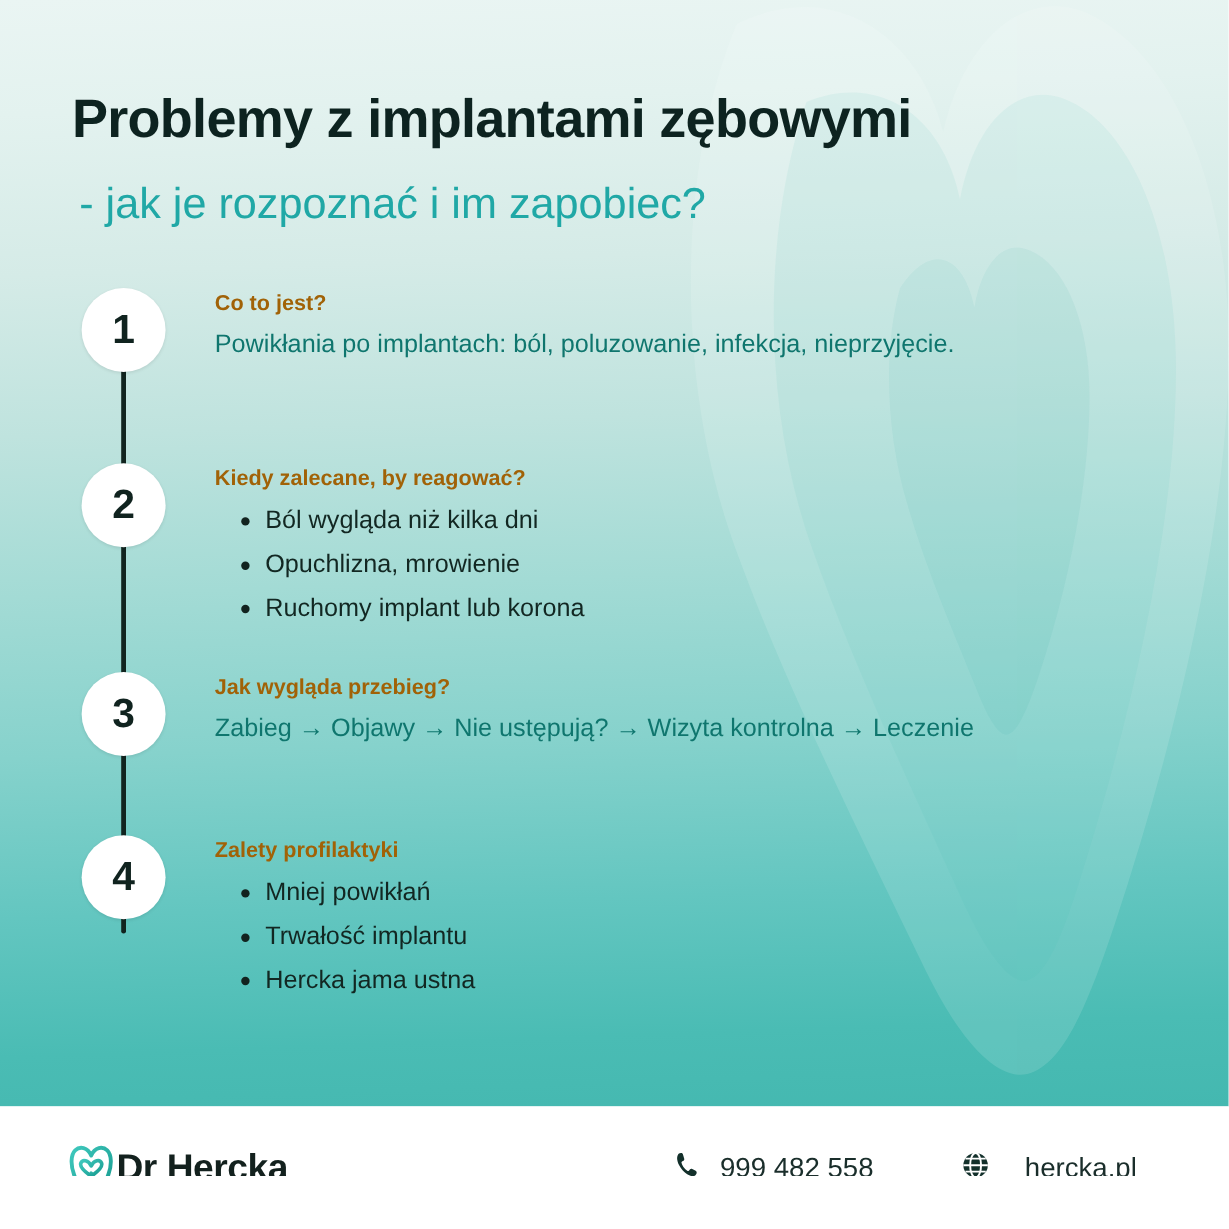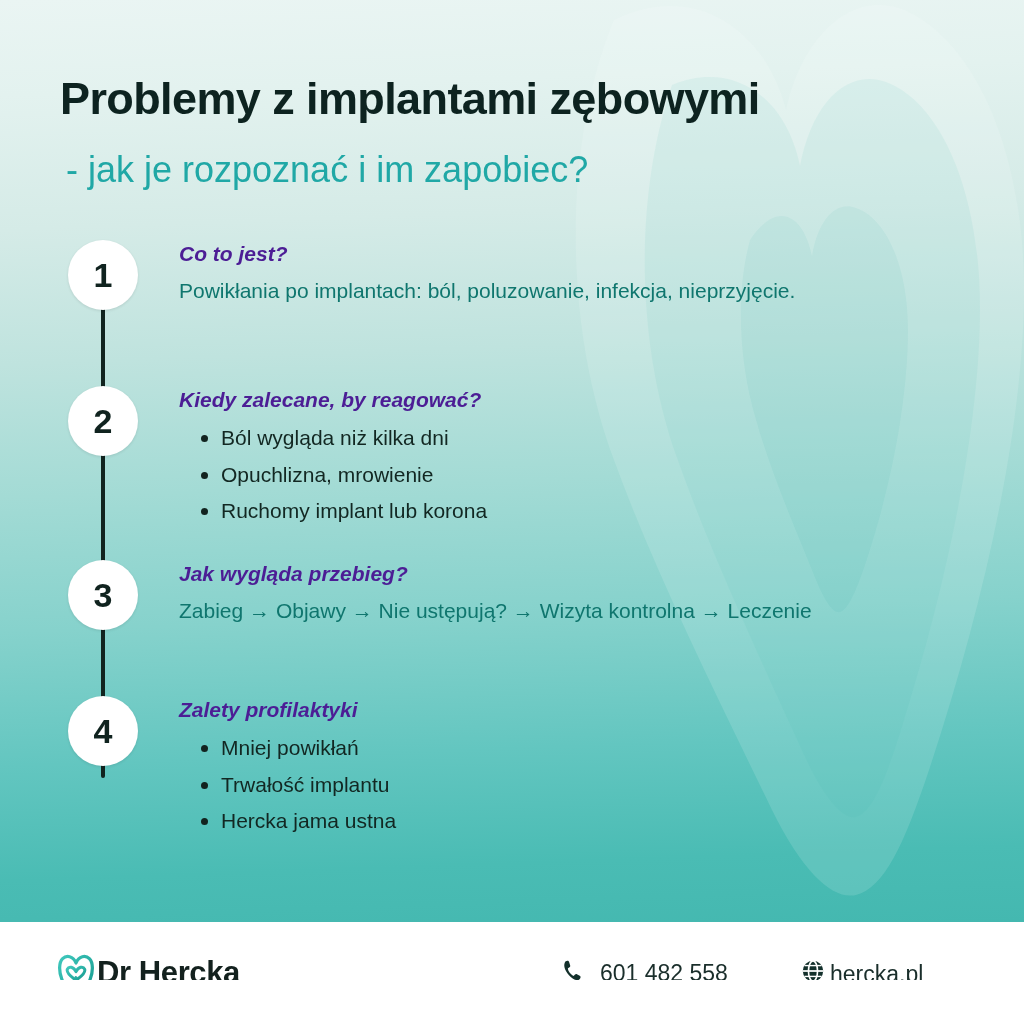--- a/index.html
+++ b/index.html
@@ -114,26 +114,25 @@
     box-shadow: 0 1px 3px rgba(0,0,0,0.10);
     z-index: 2;
   }
   .step-body {
     position: absolute;
     left: 111px;
     top: 0;
     width: 770px;
   }
   .step-head {
-    font-size: 21px;
+    font-size: 18px;
     font-weight: bold;
-    color: #4c1d95;
+    color: #a16207;
     line-height: 1.35;
     margin: 0 0 6px 0;
-    font-style: italic;
   }
   .step-text {
     font-size: 21px;
     color: #0f766e;
     line-height: 1.62;
     margin: 0;
     max-width: 690px;
   }
   .step-list {
     list-style: none;
@@ -186,22 +185,22 @@
     position: absolute;
     left: 560px;
     display: flex;
     align-items: center;
     gap: 14px;
   }
   .contact2 {
     position: absolute;
     left: 800px;
     display: flex;
-    align-items: flex-end;
-    gap: 4px;
+    align-items: center;
+    gap: 28px;
   }
   .contact-text {
     font-size: 23px;
     color: #1a2e2b;
   }
   .ic { display: block; }
 </style>
 </head>
 <body>
 
@@ -301,21 +300,21 @@
     <div class="contact">
       <span class="ic">
         <svg width="26" height="26" viewBox="0 0 24 24" xmlns="http://www.w3.org/2000/svg">
           <path d="M6.8 2.6c-1 0-2 .7-2.4 1.7-.9 2.1-.5 4.8 1.1 7.8 1.6 3 3.8 5.4 6.2 6.9
                    2.2 1.4 4.3 1.8 5.7 1.1 1-.5 1.6-1.5 1.6-2.5 0-.6-.3-1-.8-1.3l-2.6-1.4
                    c-.6-.3-1.3-.2-1.7.3l-.9 1c-.3.3-.7.4-1 .2-1.2-.7-2.3-1.7-3.2-3
                    -.8-1.2-1.3-2.3-1.5-3.3-.1-.4.1-.7.4-.9l1.1-.6c.5-.3.8-1 .6-1.6
                    L8.4 3.6c-.2-.6-.8-1-1.4-1z" fill="#13302b"></path>
         </svg>
       </span>
-      <span class="contact-text">601 482 558</span>
+      <span class="contact-text">999 482 558</span>
     </div>
 
     <div class="contact2">
       <span class="ic">
         <svg width="26" height="26" viewBox="0 0 24 24" xmlns="http://www.w3.org/2000/svg">
           <circle cx="12" cy="12" r="9.4" fill="#13302b"></circle>
           <ellipse cx="12" cy="12" rx="4.2" ry="9.4" fill="none" stroke="#ffffff" stroke-width="1.5"></ellipse>
           <line x1="2.6" y1="12" x2="21.4" y2="12" stroke="#ffffff" stroke-width="1.6"></line>
           <path d="M4.2 7 H19.8" stroke="#ffffff" stroke-width="1.3"></path>
           <path d="M4.2 17 H19.8" stroke="#ffffff" stroke-width="1.3"></path>

